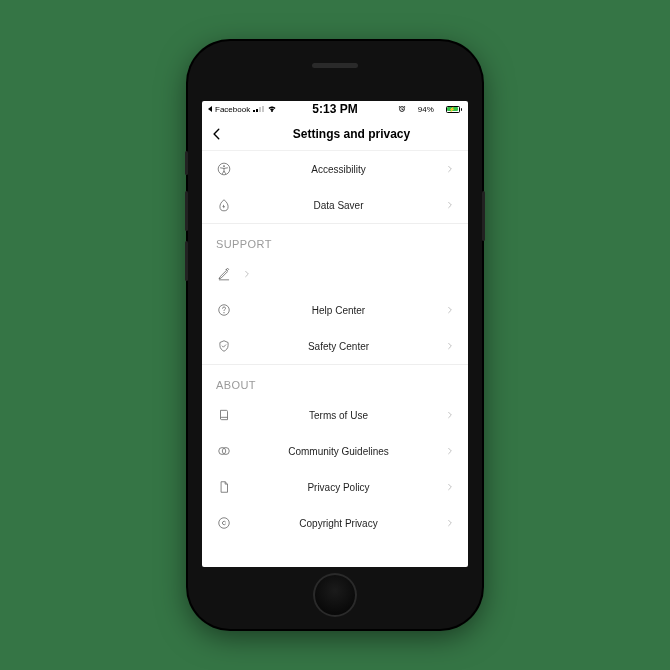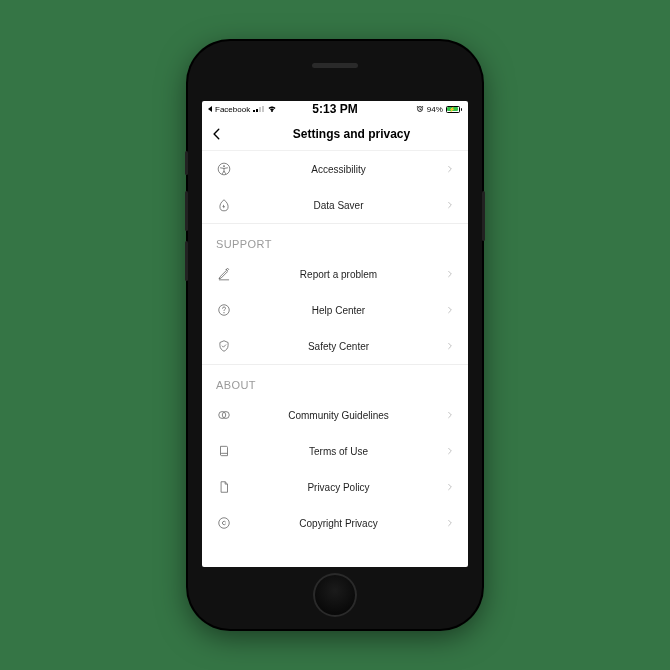--- a/index.html
+++ b/index.html
@@ -47,21 +47,21 @@
   }
   .statusbar {
     height: 16px;
     display: flex; align-items: center;
     font-size: 8px; font-weight: 500;
     padding: 0 6px;
     color: #000;
   }
   .sb-left { display:flex; align-items:center; gap:3px; flex:1; }
   .sb-center { flex:0 0 auto; font-weight:600; font-size:12px; }
-  .sb-right { flex:1; display:flex; justify-content:flex-end; align-items:center; gap:3px; }
+  .sb-right { flex:1; display:flex; justify-content:flex-end; align-items:center; gap:12px; }
   .back-tri {
     width:0; height:0; border-top:3px solid transparent; border-bottom:3px solid transparent;
     border-right:4px solid #000; display:inline-block;
   }
   .sig { display:inline-flex; align-items:flex-end; gap:1px; }
   .sig i { width:2px; background:#000; display:block; }
   .sig i:nth-child(1){height:2px;} .sig i:nth-child(2){height:3.5px;}
   .sig i:nth-child(3){height:5px;background:#c8c8c8;} .sig i:nth-child(4){height:6.5px;background:#c8c8c8;}
   .wifi svg { display:block; }
   .alarm svg, .batt svg { display:block; }
@@ -192,21 +192,20 @@
       <div class="divider"></div>
 
       <div class="section-h">SUPPORT</div>
 
       <div class="row">
         <span class="icon">
           <svg width="14" height="14" viewBox="0 0 24 24">
               <path d="M4 20l3-1 11-11-2-2L5 17l-1 3zM16 4l2 2 2-2-2-2-2 2zM4 22h16" stroke="#6a6a6a" stroke-width="1.4" fill="none" stroke-linecap="round"></path>
             </svg>
         </span>
-        <span class="label">Report a problem</span>
         <span class="chev">
             <svg width="8" height="10" viewBox="0 0 24 24">
               <path d="M8 4l8 8-8 8" stroke="#bcbcbc" stroke-width="2.8" fill="none" stroke-linecap="round" stroke-linejoin="round"></path>
             </svg>
           </span>
       </div>
 
       <div class="row">
         <span class="icon">
           <svg width="14" height="14" viewBox="0 0 24 24">
@@ -238,50 +237,50 @@
           </span>
       </div>
 
       <div class="divider"></div>
 
       <div class="section-h">ABOUT</div>
 
       <div class="row">
         <span class="icon">
           <svg width="14" height="14" viewBox="0 0 24 24">
+              <path d="M6 4h10a2 2 0 012 2v14H8a2 2 0 01-2-2V4z" stroke="#6a6a6a" stroke-width="1.4" fill="none"></path>
+              <path d="M6 18a2 2 0 012-2h10" stroke="#6a6a6a" stroke-width="1.4" fill="none"></path>
+            </svg>
+        </span>
+        <span class="label">Terms of Use</span>
+        <span class="chev">
+            <svg width="8" height="10" viewBox="0 0 24 24">
+              <path d="M8 4l8 8-8 8" stroke="#bcbcbc" stroke-width="2.8" fill="none" stroke-linecap="round" stroke-linejoin="round"></path>
+            </svg>
+          </span>
+      </div>
+
+      <div class="row">
+        <span class="icon">
+          <svg width="14" height="14" viewBox="0 0 24 24">
               <circle cx="9" cy="12" r="6" stroke="#6a6a6a" stroke-width="1.4" fill="none"></circle>
               <circle cx="15" cy="12" r="6" stroke="#6a6a6a" stroke-width="1.4" fill="none"></circle>
             </svg>
         </span>
         <span class="label">Community Guidelines</span>
         <span class="chev">
             <svg width="8" height="10" viewBox="0 0 24 24">
               <path d="M8 4l8 8-8 8" stroke="#bcbcbc" stroke-width="2.8" fill="none" stroke-linecap="round" stroke-linejoin="round"></path>
             </svg>
           </span>
       </div>
 
       <div class="row">
         <span class="icon">
           <svg width="14" height="14" viewBox="0 0 24 24">
-              <path d="M6 4h10a2 2 0 012 2v14H8a2 2 0 01-2-2V4z" stroke="#6a6a6a" stroke-width="1.4" fill="none"></path>
-              <path d="M6 18a2 2 0 012-2h10" stroke="#6a6a6a" stroke-width="1.4" fill="none"></path>
-            </svg>
-        </span>
-        <span class="label">Terms of Use</span>
-        <span class="chev">
-            <svg width="8" height="10" viewBox="0 0 24 24">
-              <path d="M8 4l8 8-8 8" stroke="#bcbcbc" stroke-width="2.8" fill="none" stroke-linecap="round" stroke-linejoin="round"></path>
-            </svg>
-          </span>
-      </div>
-
-      <div class="row">
-        <span class="icon">
-          <svg width="14" height="14" viewBox="0 0 24 24">
               <path d="M7 3h7l4 4v14H7V3z" stroke="#6a6a6a" stroke-width="1.4" fill="none" stroke-linejoin="round"></path>
               <path d="M14 3v4h4" stroke="#6a6a6a" stroke-width="1.4" fill="none"></path>
             </svg>
         </span>
         <span class="label">Privacy Policy</span>
         <span class="chev">
             <svg width="8" height="10" viewBox="0 0 24 24">
               <path d="M8 4l8 8-8 8" stroke="#bcbcbc" stroke-width="2.8" fill="none" stroke-linecap="round" stroke-linejoin="round"></path>
             </svg>
           </span>

